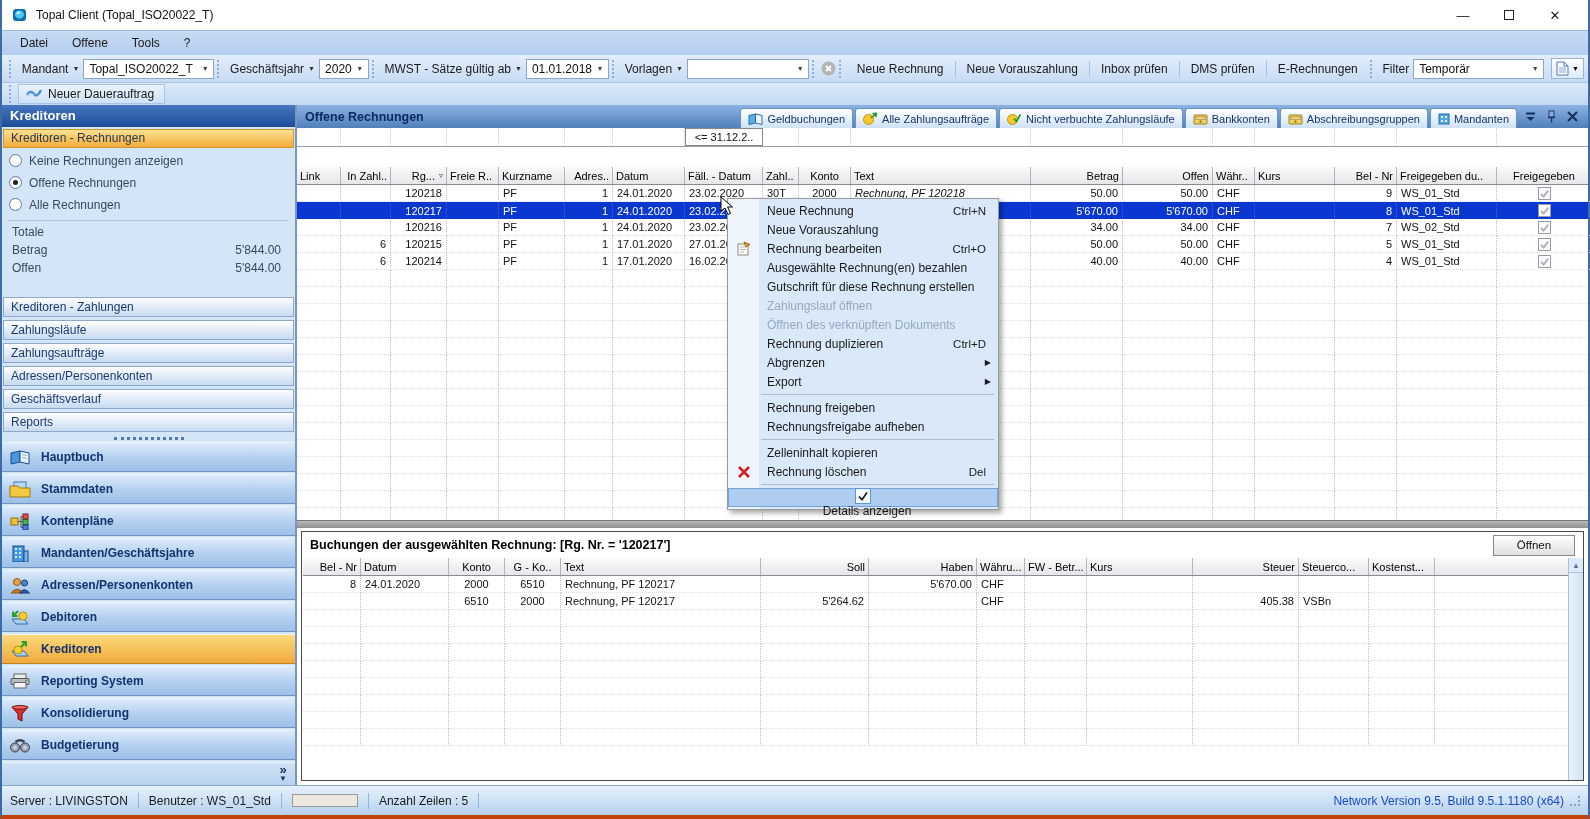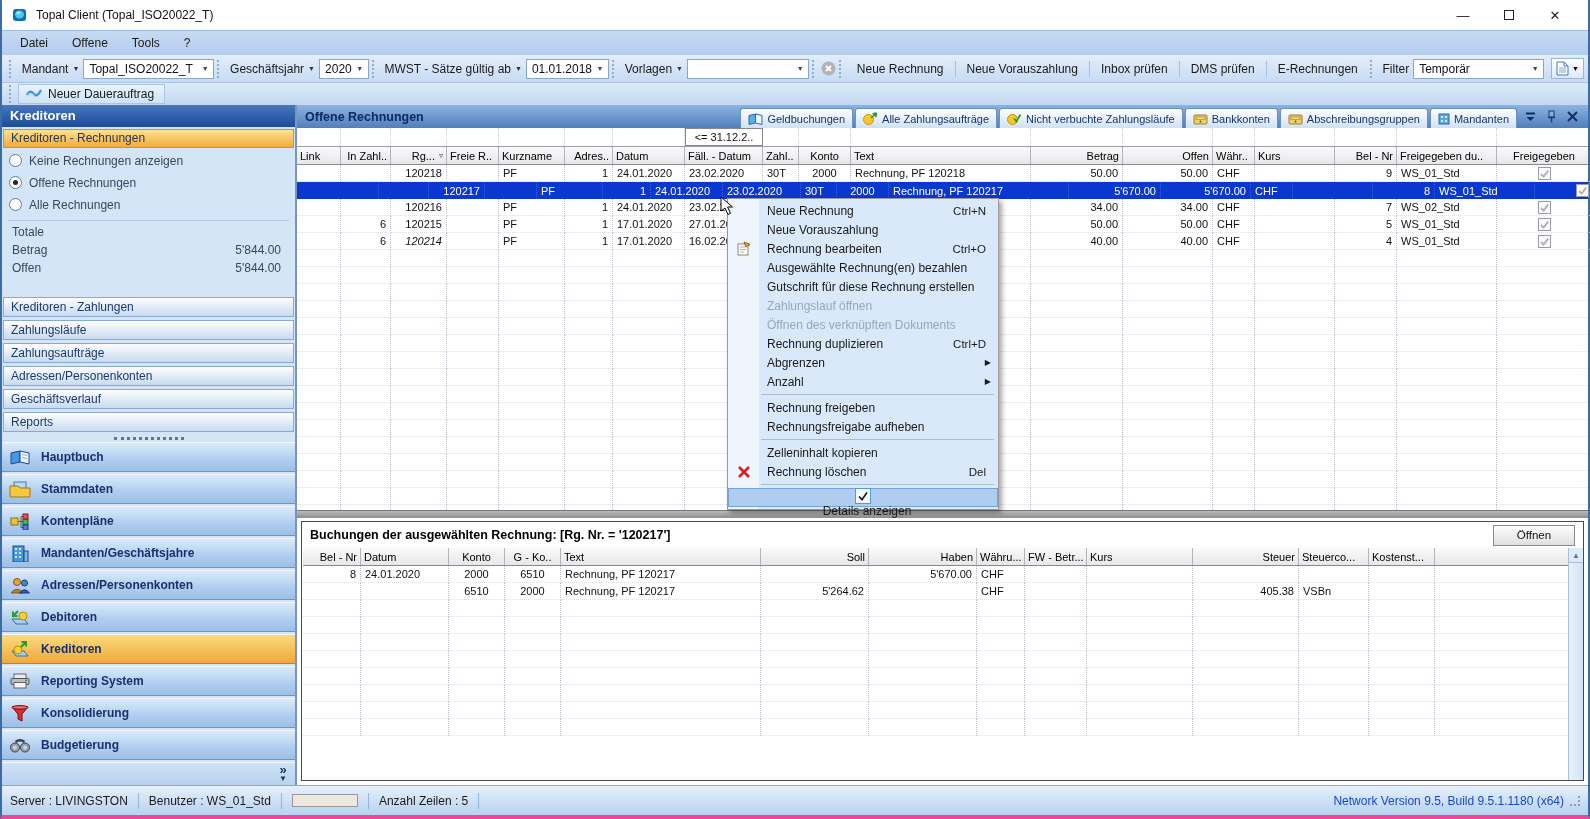--- a/index.html
+++ b/index.html
@@ -1,19 +1,19 @@
 <!DOCTYPE html>
 <html><head>
 <meta charset="utf-8">
 <style>
   * { box-sizing: border-box; }
   html,body { margin:0; padding:0; width:1590px; height:819px; overflow:hidden;
     font-family:"Liberation Sans", sans-serif; background:#fff; }
   .app { position:relative; width:1590px; height:819px; display:flex; flex-direction:column;
-    border-left:2px solid #3d6ba6; border-right:2px solid #3d6ba6; border-bottom:4px solid #ec4899; background:#fff; }
+    border-left:2px solid #3d6ba6; border-right:2px solid #3d6ba6; border-bottom:4px solid #c2410c; background:#fff; }
 
   
   .titlebar { height:30px; background:#fff; display:flex; align-items:center; padding:0 10px; flex:none; }
   .titlebar .ic { width:16px; height:16px; margin-right:8px; display:flex; }
   .titlebar .ttl { font-size:12px; color:#111; }
   .wctl { margin-left:auto; display:flex; }
   .wbtn { width:46px; height:28px; display:flex; align-items:center; justify-content:center; font-size:13px; color:#222; }
   .wbtn .sq { width:10px; height:10px; border:1px solid #222; display:block; }
 
   
@@ -66,29 +66,29 @@
   .main-header { height:23px; flex:none; background:linear-gradient(180deg,#8db3e2,#507fbc); display:flex; align-items:flex-end; padding-left:8px; }
   .main-title { align-self:center; font-size:12.5px; font-weight:bold; color:#0c2a62; margin-right:auto; white-space:nowrap;}
   .tabs { display:flex; align-items:flex-end; gap:2px; }
   .tab { height:20px; display:flex; align-items:center; gap:4px; padding:0 7px; background:linear-gradient(180deg,#ffffff,#cfe1f5); border:1px solid #6a92c0; border-bottom:none; border-radius:3px 3px 0 0; font-size:11px; color:#16356a; white-space:nowrap; }
   .hdr-icons { align-self:center; display:flex; align-items:center; gap:10px; margin:0 10px 0 8px; }
 
   .filter-row { height:19px; flex:none; background:#fff; border-bottom:1px solid #9aa0a8; display:flex; }
   .fcell { height:100%; border-right:1px dotted #c8ccd4; font-size:11px; display:flex; align-items:center; justify-content:center; color:#111; flex:none;}
   .fcell.active { border:1px solid #888; background:#fff; }
 
-  .grid { flex:none; }
+  .grid { flex:none;margin-top:20px; }
   .gh { display:flex; height:18px; background:linear-gradient(180deg,#fafafa,#e7e7ea); border-bottom:1px solid #8a8a92; }
   .gh .hc { height:100%; border-right:1px solid #b4b4bc; font-size:11px; color:#000; display:flex; align-items:center; padding:0 3px; white-space:nowrap; overflow:hidden; flex:none;}
   .gh .hc .sort { margin-left:4px; font-size:8px; color:#444; }
   .gr { display:flex; height:17px; background:#fff; }
   .gr .c { height:100%; border-right:1px dotted #b8bcc4; border-bottom:1px dotted #dcdfe5; font-size:11px; color:#111; display:flex; align-items:center; padding:0 4px; white-space:nowrap; overflow:hidden; flex:none;}
   .al-r { justify-content:flex-end; } .al-c { justify-content:center; }
   .amt { color:#0033cc; }
-  .gr.sel { background:#0a37d0;padding-left:38px; }
+  .gr.sel { background:#0a37d0; }
   .gr.sel .c { color:#fff; border-right-color:#3a5fe0; border-bottom:none; }
   .gr.sel .c.amt { color:#fff; }
   .gfill { flex:1; min-height:0; overflow:hidden; }
 
   .h-splitter { height:8px; flex:none; background:linear-gradient(180deg,#b9b9b9,#8f8f8f); border-top:1px solid #777; }
 
   
   .details-wrap { flex:1; min-height:0; padding:3px 4px 4px 4px; background:#fff; }
   .details { position:relative; height:100%; border:1px solid #4a4a4a; background:#fff; overflow:hidden; }
   .d-titlerow { height:26px; display:flex; align-items:center; padding:0 8px; }
@@ -567,21 +567,21 @@
             <div class="c" style="width: 44px;"></div>
             <div class="c al-r" style="width: 50px;"></div>
             <div class="c al-r" style="width: 56px;">120218</div>
             <div class="c" style="width: 52px;"></div>
             <div class="c" style="width: 66px;">PF</div>
             <div class="c al-r" style="width: 48px;">1</div>
             <div class="c" style="width: 72px;">24.01.2020</div>
             <div class="c" style="width: 78px;">23.02.2020</div>
             <div class="c" style="width: 36px;">30T</div>
             <div class="c al-c" style="width: 52px;">2000</div>
-            <div class="c" style="width: 180px;">Rechnung, PF 120218</div>
+            <div class="c" style="width: 180px; font-style: italic;">Rechnung, PF 120218</div>
             <div class="c al-r amt" style="width: 92px;">50.00</div>
             <div class="c al-r amt" style="width: 90px;">50.00</div>
             <div class="c" style="width: 42px;">CHF</div>
             <div class="c" style="width: 80px;"></div>
             <div class="c al-r" style="width: 62px;">9</div>
             <div class="c" style="width: 100px;">WS_01_Std</div>
             <div class="c al-c" style="width: 95px;">
               <span style="display: flex;">
                 <svg width="13" height="13">
                   <rect x="0.5" y="0.5" width="12" height="12" fill="#fbfbfb" stroke="#9a9aa0"></rect>
@@ -667,21 +667,21 @@
                 <svg width="13" height="13">
                   <rect x="0.5" y="0.5" width="12" height="12" fill="#fbfbfb" stroke="#9a9aa0"></rect>
                   <path d="M3 7 l2.6 2.6 L10.2 3.6" stroke="#a8b2ba" stroke-width="1.8" fill="none"></path>
                 </svg>
               </span>
             </div>
           </div>
           <div class="gr">
             <div class="c" style="width: 44px;"></div>
             <div class="c al-r" style="width: 50px;">6</div>
-            <div class="c al-r" style="width: 56px; font-style: italic;">120214</div>
+            <div class="c al-r" style="width: 56px;">120214</div>
             <div class="c" style="width: 52px;"></div>
             <div class="c" style="width: 66px;">PF</div>
             <div class="c al-r" style="width: 48px;">1</div>
             <div class="c" style="width: 72px;">17.01.2020</div>
             <div class="c" style="width: 78px;">16.02.2020</div>
             <div class="c" style="width: 36px;"></div>
             <div class="c al-c" style="width: 52px;"></div>
             <div class="c" style="width: 180px;"></div>
             <div class="c al-r amt" style="width: 92px;">40.00</div>
             <div class="c al-r amt" style="width: 90px;">40.00</div>
@@ -1301,21 +1301,21 @@
         <span class="cm-label">Rechnung duplizieren</span>
         <span class="cm-right">Ctrl+D</span>
       </div>
       <div class="cm-item">
         <div class="cm-gut"></div>
         <span class="cm-label">Abgrenzen</span>
         <span class="cm-right sub">▶</span>
       </div>
       <div class="cm-item">
         <div class="cm-gut"></div>
-        <span class="cm-label">Anzahl</span>
+        <span class="cm-label">Export</span>
         <span class="cm-right sub">▶</span>
       </div>
       <div class="cm-sep"></div>
       <div class="cm-item">
         <div class="cm-gut"></div>
         <span class="cm-label">Rechnung freigeben</span>
         <span class="cm-right"></span>
       </div>
       <div class="cm-item">
         <div class="cm-gut"></div>

